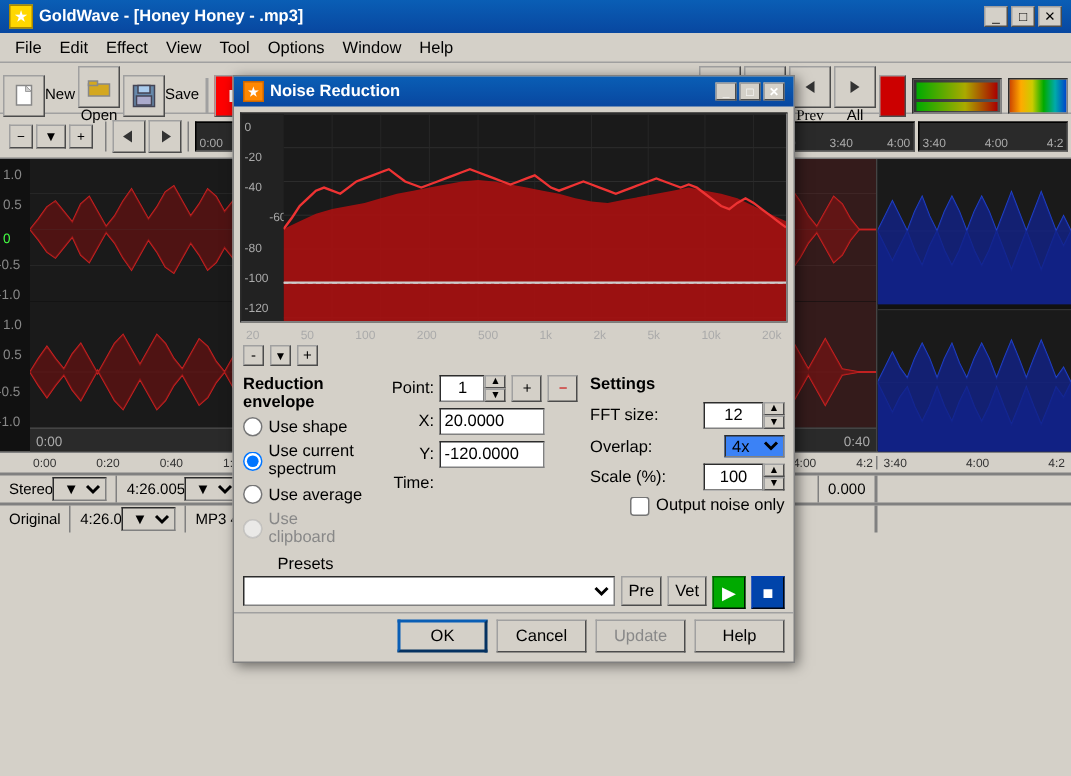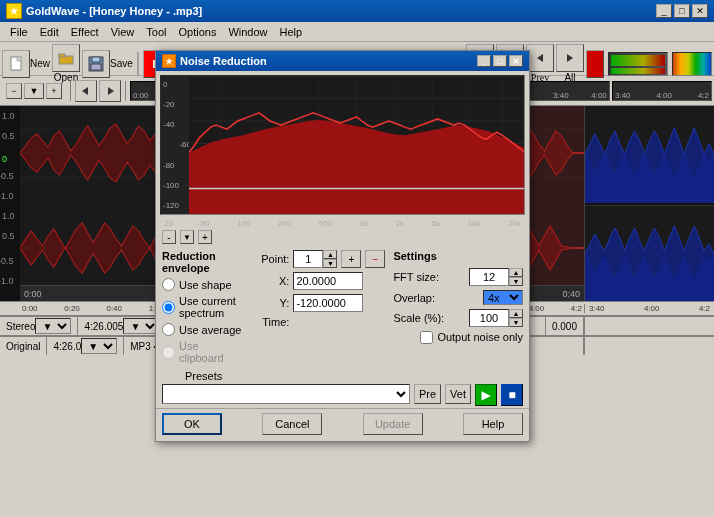--- a/index.html
+++ b/index.html
@@ -65,21 +65,21 @@
     .settings-input { width: 40px; height: 18px; border: 1px inset #808080; background: white; font-size: 11px; text-align: center; padding: 0; }
     .settings-select { height: 15px; border: 1px inset #808080; background: #3b82f6; font-size: 11px; width: 40px; }
     .checkbox-row { display: flex; align-items: flex-start; gap: 4px; font-size: 11px; margin-bottom: 4px; padding-left: 27px; }
     .presets-label { font-size: 11px; display: block; margin-bottom: 2px; padding-left: 23px; }
     .presets-select { flex: 1; height: 20px; border: 1px inset #808080; background: white; font-size: 11px; }
     .preset-btn { height: 20px; padding: 0 4px; background: #d4d0c8; border: 1px outset #a0a0a0; font-size: 11px; cursor: pointer; }
     .play-btn-green { width: 22px; height: 22px; background: #00aa00; border: 1px outset #006600; display: flex; align-items: center; justify-content: center; cursor: pointer; color: white; font-size: 12px; }
     .stop-btn-blue { width: 22px; height: 22px; background: #0044aa; border: 1px outset #002266; display: flex; align-items: center; justify-content: center; cursor: pointer; color: white; font-size: 12px; }
 
     
-    .btn-row { padding: 4px 6px 6px; display: flex; gap: 6px; justify-content: space-between; border-top: 1px solid #a0a0a0; }
+    .btn-row { padding: 4px 6px 6px; display: flex; gap: 6px; justify-content: flex-end; border-top: 1px solid #a0a0a0; }
     .dialog-btn { height: 22px; min-width: 60px; background: #d4d0c8; border: 1px outset #a0a0a0; font-size: 11px; cursor: pointer; padding: 0 8px; }
     .dialog-btn-default { border: 2px outset #0a5eb5; }
 
     
     .zoom-ctrl { display: flex; align-items: center; gap: 2px; margin: 0 4px; }
     .zoom-icon { width: 16px; height: 16px; background: #d4d0c8; border: 1px outset #a0a0a0; font-size: 9px; display: flex; align-items: center; justify-content: center; cursor: pointer; }
 
     .playback-toolbar { background: #d4d0c8; border-bottom: 1px solid #808080; padding: 2px; display: flex; align-items: center; gap: 2px; height: 30px; }
     .pb-gray { background: #d4d0c8; }
     .pb-separator { width: 1px; height: 20px; background: #808080; margin: 0 2px; }

